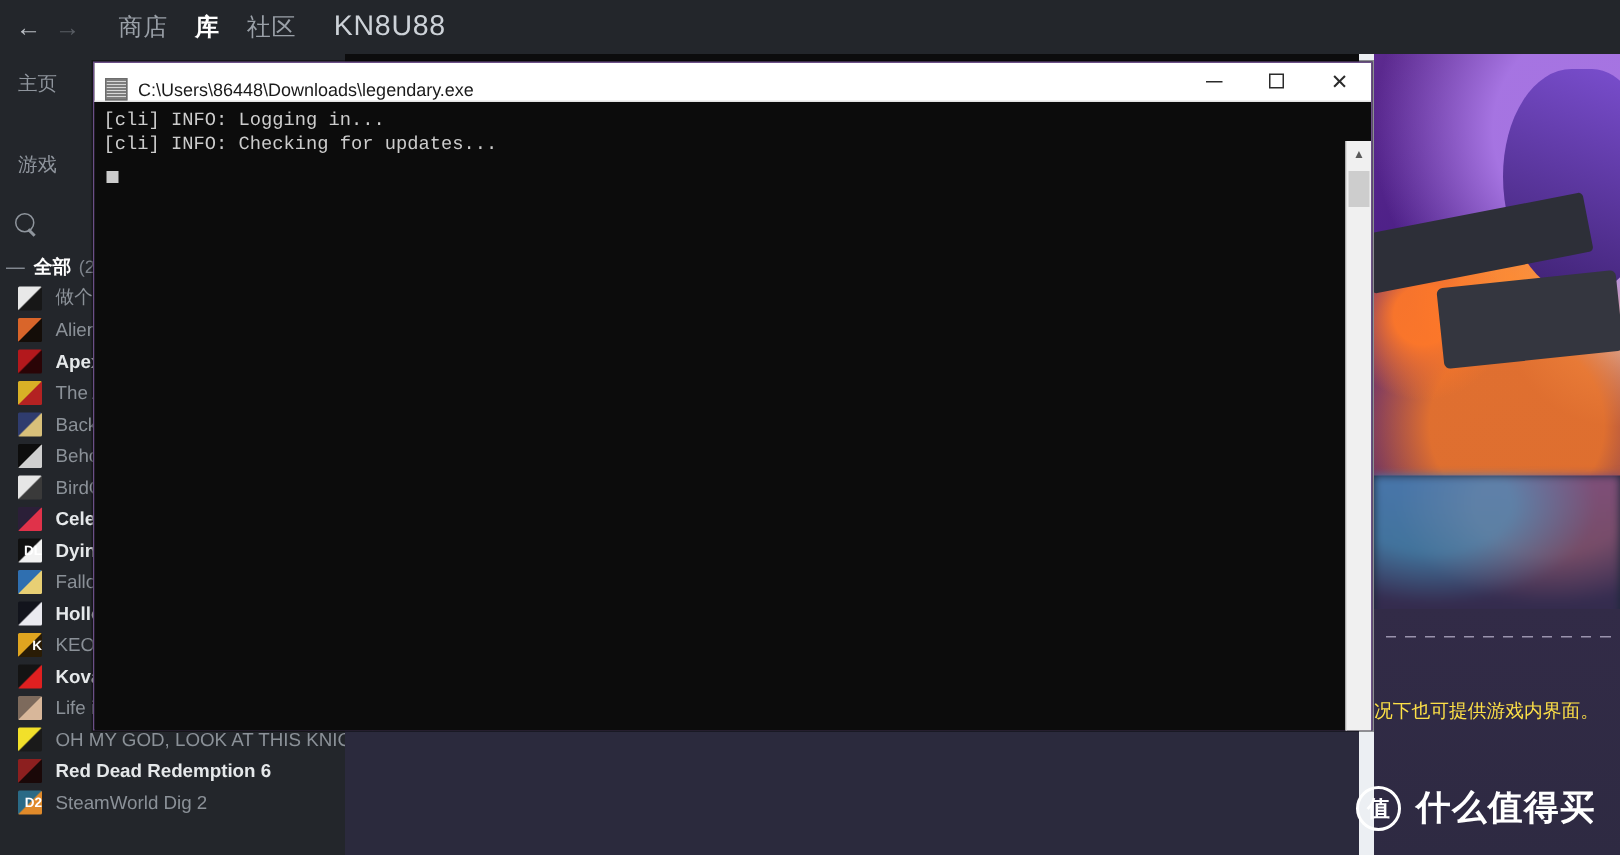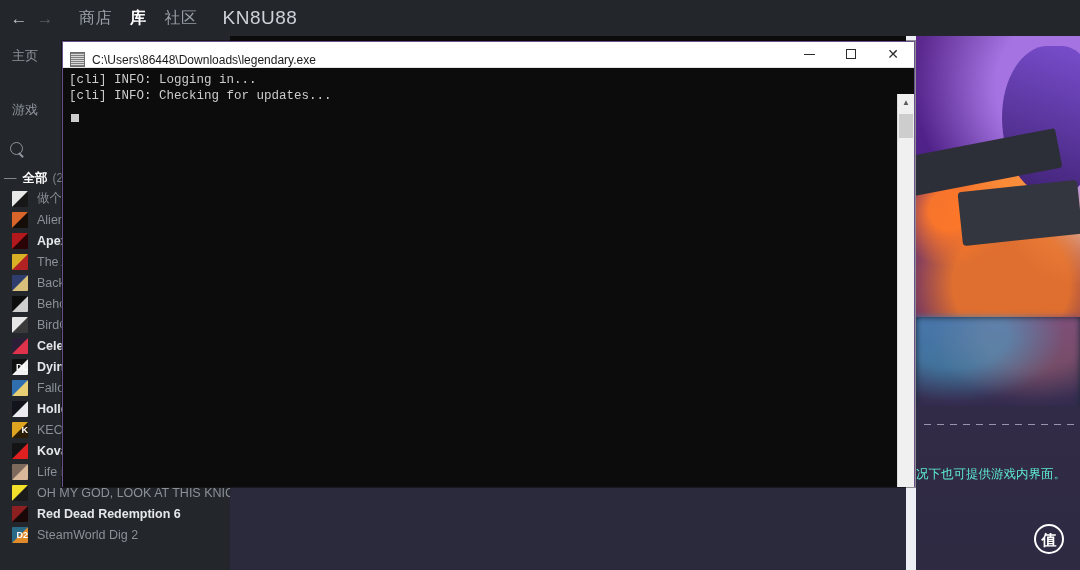--- a/index.html
+++ b/index.html
@@ -113,21 +113,21 @@
   .artlower {
     position: absolute; left: 0; top: 370px; width: 164px; height: 164px;
     background: linear-gradient(180deg,#322b47 0%, #2e2a42 100%);
   }
   .artdash {
     position: absolute; left: 8px; top: 388px; width: 156px; height: 1px;
     background: repeating-linear-gradient(90deg,#9a93ad 0 7px, rgba(0,0,0,0) 7px 13px);
   }
   .artcaption {
     position: absolute; left: 0px; top: 430px; width: 164px;
-    font-size: 12.5px; color: #5eead4; white-space: nowrap; overflow: hidden;
+    font-size: 12.5px; color: #fde047; white-space: nowrap; overflow: hidden;
   }
 
   
   .lightstrip { position: absolute; left: 906px; top: 36px; width: 10px; height: 534px; background: #eceff3; }
 
   
   .bottomband {
     position: absolute; left: 230px; top: 486px; width: 676px; height: 84px;
     background: #2b2a3d;
   }
@@ -318,20 +318,21 @@
         <div class="barrel2"></div>
       </div>
       <div class="artblur"></div>
       <div class="artlower"></div>
       <div class="artdash"></div>
       <div class="artcaption">况下也可提供游戏内界面。</div>
     </div>
 
     <div class="watermark">
       <div class="wm-badge">值</div>
+      <div class="wm-text">什么值得买</div>
     </div>
   </div>
 
   <div class="console">
     <div class="console-title">
       <span class="cicon"></span>
       <span class="ctitle-text">C:\Users\86448\Downloads\legendary.exe</span>
       <div class="wctrls">
         <div class="wbtn">
             <span class="minus"></span>

